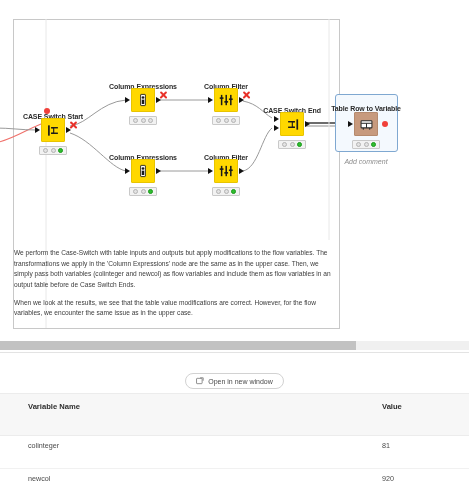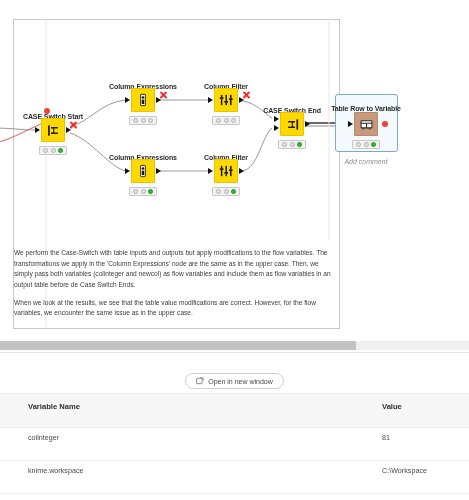--- a/index.html
+++ b/index.html
@@ -172,21 +172,21 @@
     width: 469px;
     border-collapse: collapse;
     table-layout: fixed;
   }
   #var-table thead th {
     background: #f7f7f7;
     text-align: left;
     font-size: 7.6px;
     font-weight: bold;
     color: #2e2e2e;
-    padding: 8px 0 16px 0;
+    padding: 8px 0 24px 0;
     border-top: 1px solid #ececec;
     border-bottom: 1px solid #ececec;
   }
   #var-table tbody td {
     font-size: 7.2px;
     color: #4a4a4a;
     padding: 5px 0 18px 0;
     border-bottom: 1px solid #f1f1f1;
     white-space: nowrap;
     overflow: hidden;
@@ -404,20 +404,24 @@
           <th class="col-name">Variable Name</th>
           <th class="col-value">Value</th>
         </tr>
       </thead>
       <tbody id="var-tbody">
           <tr>
             <td class="col-name">colinteger</td>
             <td class="col-value">81</td>
           </tr>
           <tr>
+            <td class="col-name">newcol</td>
+            <td class="col-value">920</td>
+          </tr>
+          <tr>
             <td class="col-name">knime.workspace</td>
             <td class="col-value">C:\Workspace</td>
           </tr>
         </tbody>
     </table>
   </div>
 
 </div>
 
 </body></html>

